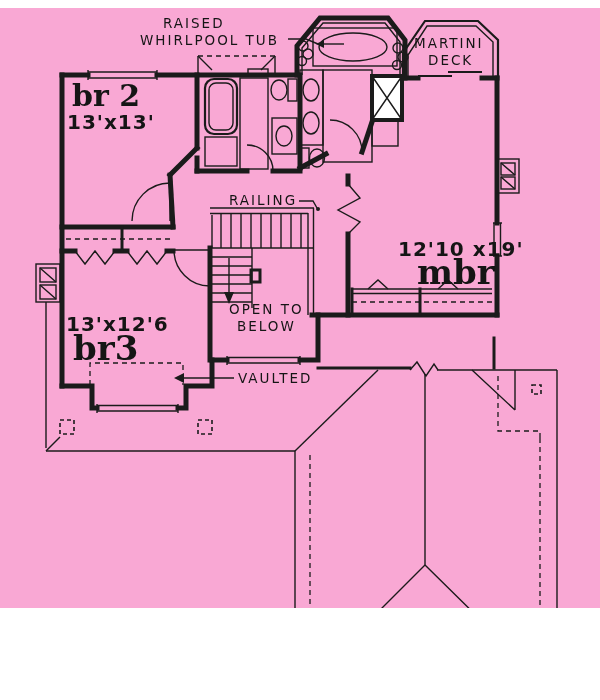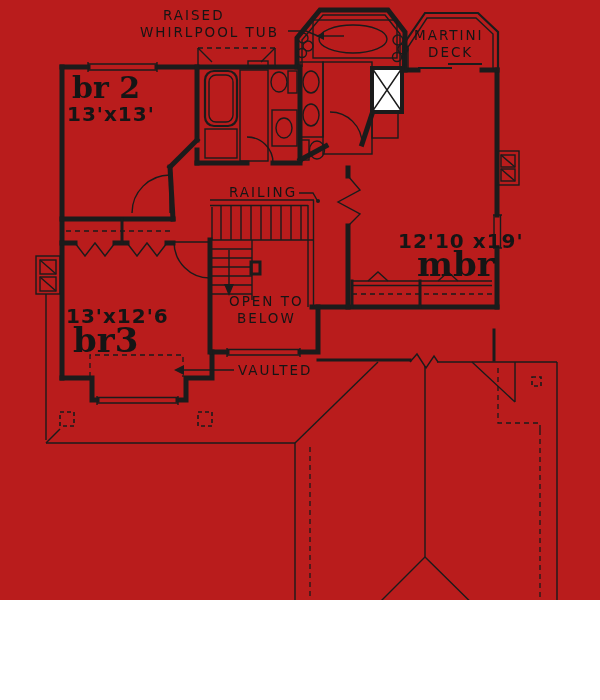--- a/index.html
+++ b/index.html
@@ -1,17 +1,17 @@
 <!DOCTYPE html>
 <html><head>
 <meta charset="utf-8">
 <style>
   html,body{margin:0;padding:0;background:#ffffff;}
-  .page{position:relative;width:600px;height:600px;background:#b91c1c;overflow:hidden;
-        font-family:"DejaVu Sans", sans-serif;}
+  .page{position:relative;width:600px;height:600px;background:#f9a8d4;overflow:hidden;
+        font-family:"DejaVu Sans", sans-serif;margin-top:8px;}
   svg{display:block}
   
   .wall{stroke:#1b1b1b;stroke-width:5;fill:none;stroke-linecap:square;}
   .wall3{stroke:#1b1b1b;stroke-width:3;fill:none;stroke-linecap:square;}
   .thin{stroke:#1b1b1b;stroke-width:1.4;fill:none;}
   .thin2{stroke:#1b1b1b;stroke-width:2.2;fill:none;}
   .dash{stroke:#1b1b1b;stroke-width:1.3;fill:none;stroke-dasharray:5 4;}
   .dash2{stroke:#1b1b1b;stroke-width:1.6;fill:none;stroke-dasharray:4 3;}
   .fillink{fill:#1b1b1b;stroke:none;}
   

